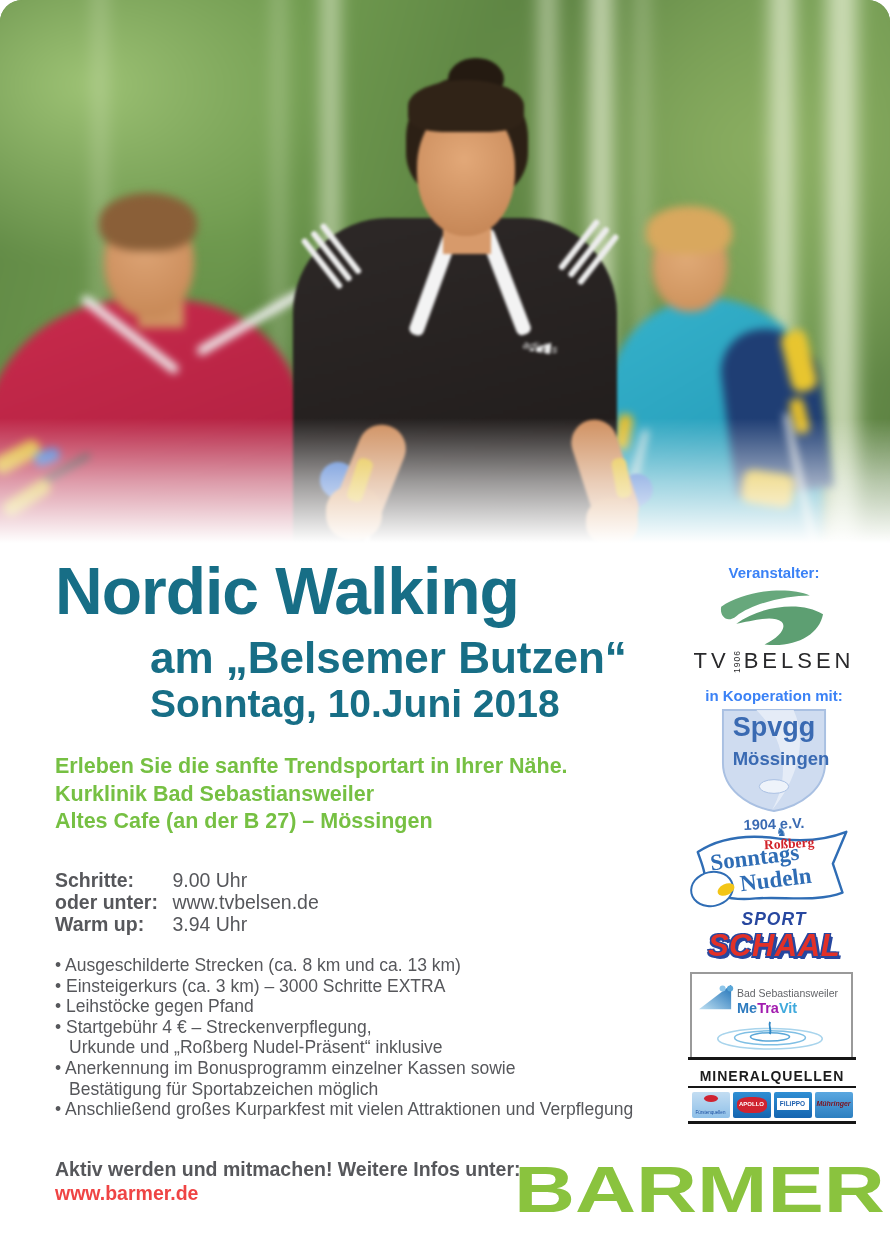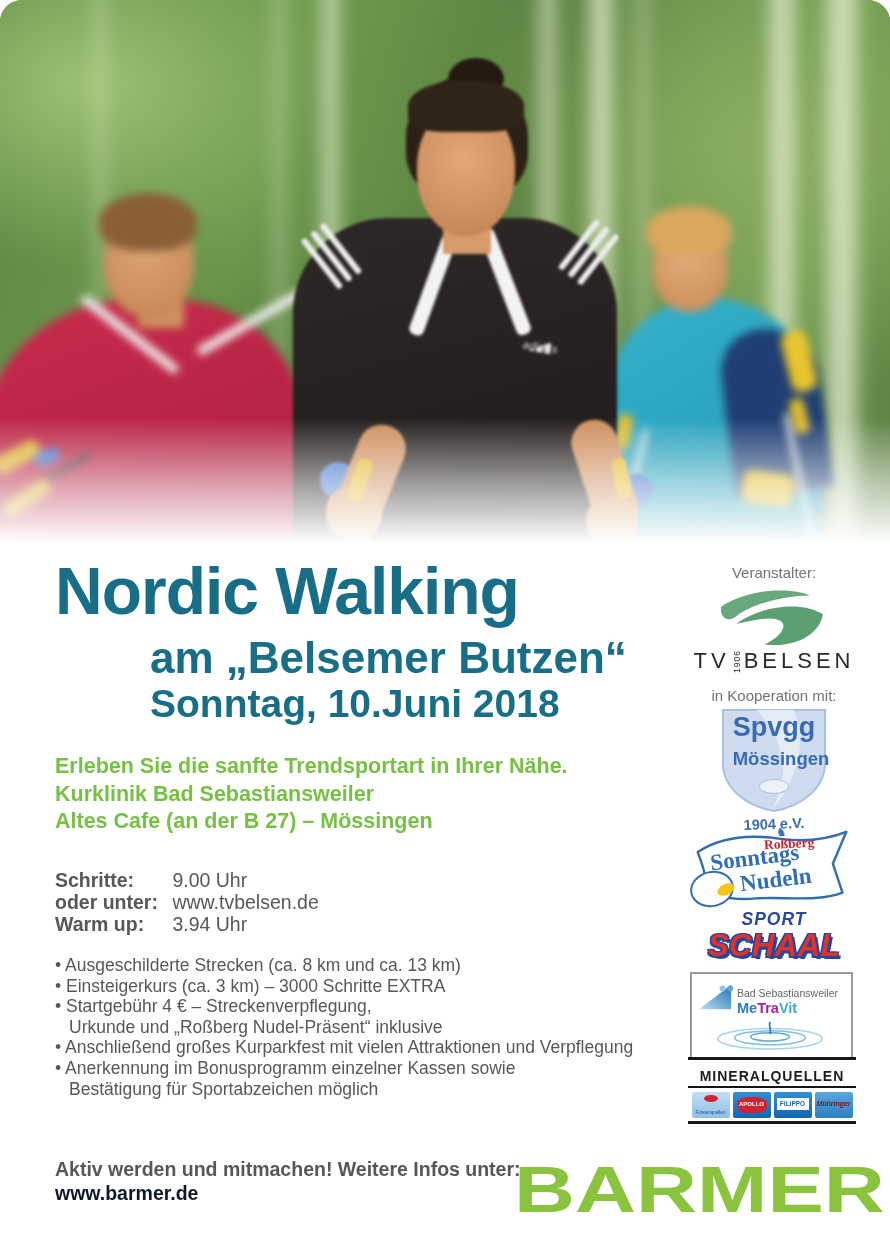--- a/index.html
+++ b/index.html
@@ -82,25 +82,25 @@
   .abs{position:absolute;}
   .title1{left:55px;top:558px;font-size:66px;font-weight:bold;color:#176e86;letter-spacing:-1px;line-height:1;}
   .title2{left:150px;top:636px;font-size:44px;font-weight:bold;color:#176e86;line-height:1;}
   .title3{left:150px;top:684px;font-size:39px;font-weight:bold;color:#176e86;line-height:1;}
   .intro{left:55px;top:753px;font-size:21.5px;font-weight:bold;color:#76c043;line-height:27.5px;}
   .schedule{left:55px;top:869px;font-size:19.5px;line-height:22px;color:#56575b;}
   .schedule .lab{display:inline-block;width:112px;font-weight:bold;}
   .bullets{left:55px;top:955px;font-size:17.5px;line-height:20.6px;color:#56575b;}
   .b-wrap{padding-left:14px;}
   .footer-cta{left:55px;top:1158px;font-size:19.5px;font-weight:bold;color:#56575b;line-height:23px;text-align:center;}
-  .footer-url{left:55px;top:1182px;font-size:19.5px;font-weight:bold;color:#0f172a;}
+  .footer-url{left:55px;top:1182px;font-size:19.5px;font-weight:bold;color:#ef4444;}
 
   
   .side{position:absolute;left:688px;width:172px;text-align:center;}
-  .side-label{font-size:15px;font-weight:normal;color:#737373;}
+  .side-label{font-size:15px;font-weight:bold;color:#3b82f6;}
   .lbl-ver{top:564px;} .lbl-koop{top:687px;}
 
   .tvb{top:586px;}
   .tvb svg{display:block;margin:0 auto;}
   .tvb-row{display:flex;align-items:center;justify-content:center;gap:2px;color:#29292b;margin-top:-4px;}
   .tvb-tv,.tvb-name{font-size:22px;letter-spacing:4px;font-weight:500;}
   .tvb-year{writing-mode:vertical-rl;transform:rotate(180deg);font-size:8.5px;letter-spacing:1px;color:#29292b;}
 
   .spvgg{top:706px;}
   .shield{position:relative;width:122px;height:108px;margin:0 auto;}
@@ -255,25 +255,26 @@
     </div>
     <div>
       <span class="lab">Warm up:</span>
       <span>3.94 Uhr</span>
     </div>
   </div>
 
   <div class="abs bullets">
     <div><span>•</span> <span>Ausgeschilderte Strecken (ca. 8 km und ca. 13 km)</span></div>
     <div><span>•</span> <span>Einsteigerkurs (ca. 3 km) – 3000 Schritte EXTRA</span></div>
+    <div><span>•</span> <span>Leihstöcke gegen Pfand</span></div>
     <div><span>•</span> <span>Startgebühr 4 € – Streckenverpflegung,</span>
       <div class="b-wrap">Urkunde und „Roßberg Nudel-Präsent“ inklusive</div></div>
-    <div><span>•</span> <span>Anschließend großes Kurparkfest mit vielen Attraktionen und Verpflegung</span></div>
     <div><span>•</span> <span>Anerkennung im Bonusprogramm einzelner Kassen sowie</span>
       <div class="b-wrap">Bestätigung für Sportabzeichen möglich</div></div>
+    <div><span>•</span> <span>Anschließend großes Kurparkfest mit vielen Attraktionen und Verpflegung</span></div>
   </div>
 
   <div class="abs footer-cta">Aktiv werden und mitmachen! Weitere Infos unter:</div>
   <div class="abs footer-url">www.barmer.de</div>
 
   <div class="side side-label lbl-ver abs">Veranstalter:</div>
 
   <div class="side tvb abs">
     <svg width="132" height="66" viewBox="0 0 140 70">
       <path d="M14,22 C40,4 86,0 108,10 C84,10 48,18 30,32 C20,40 12,32 14,22 Z" fill="#67a87c"></path>

